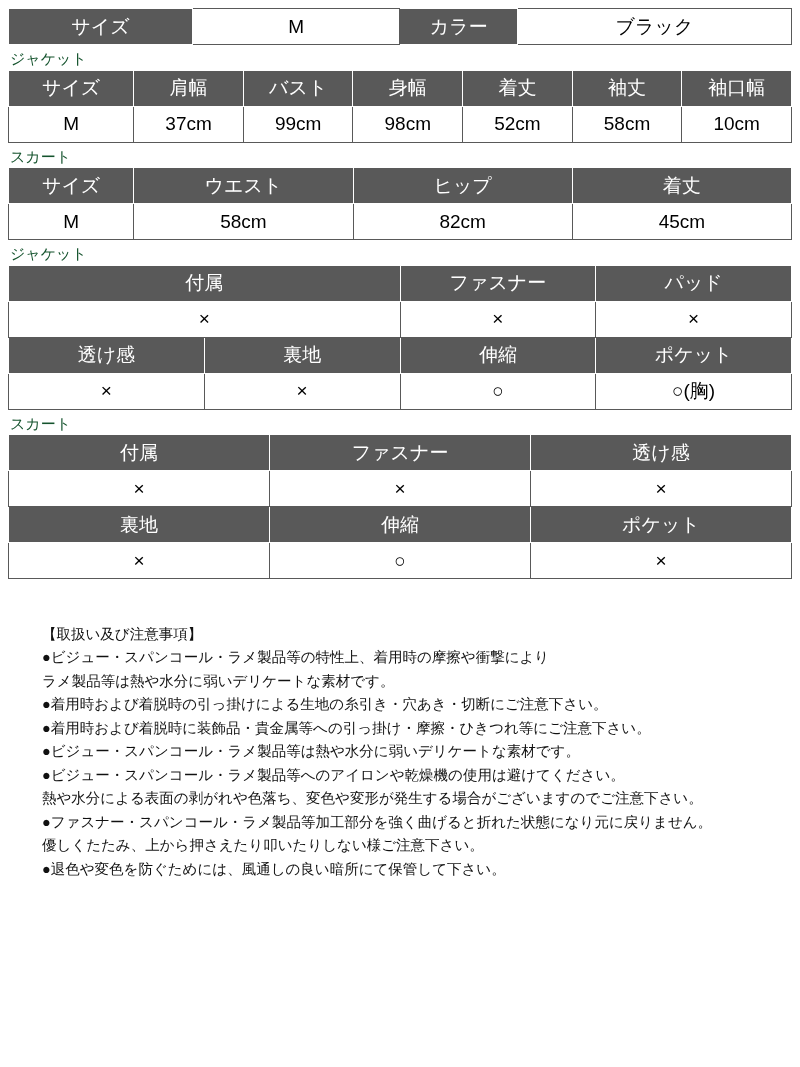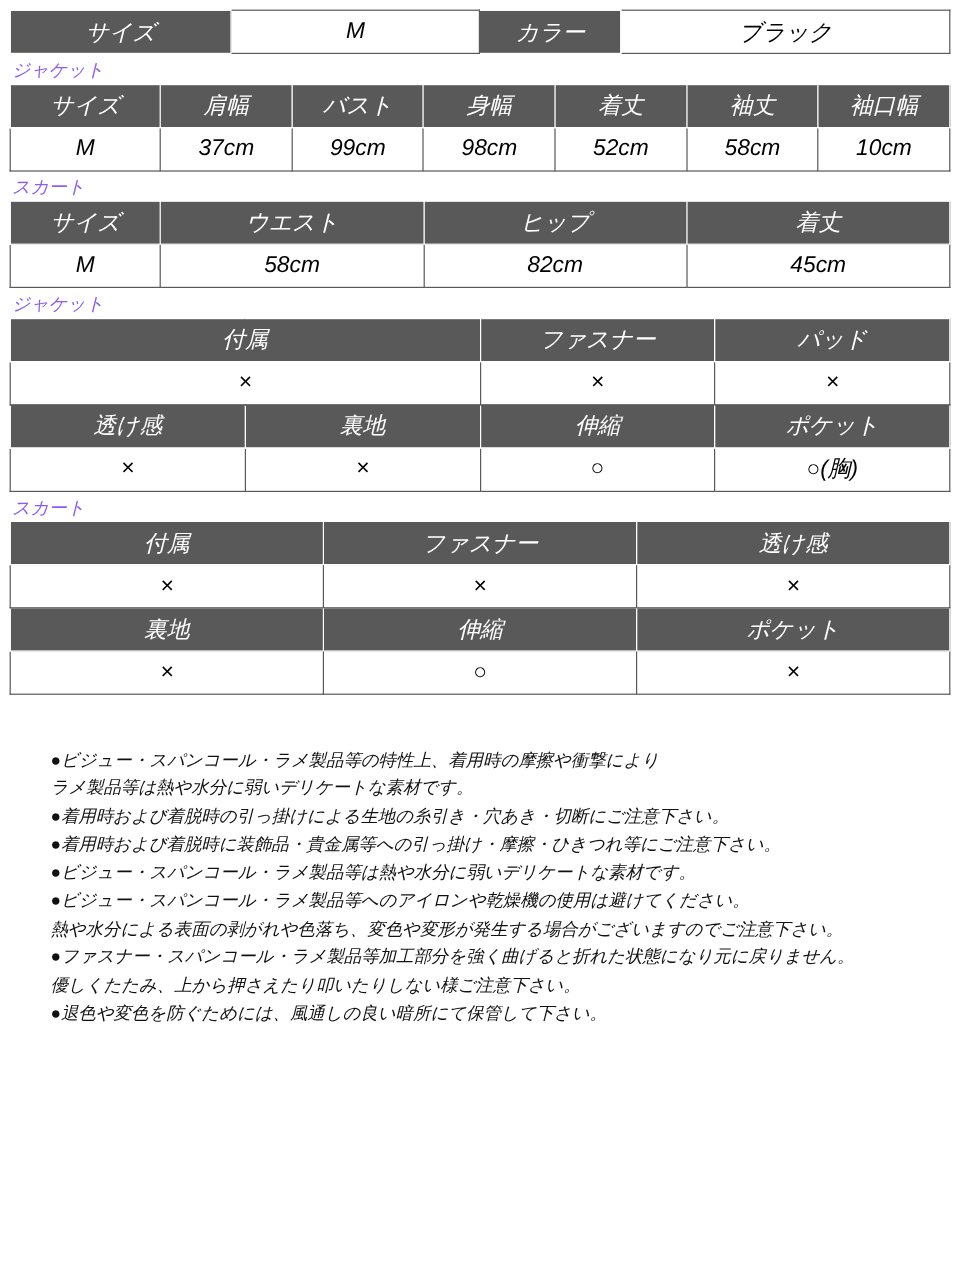--- a/index.html
+++ b/index.html
@@ -13,21 +13,20 @@
     font-family: "Liberation Sans", sans-serif;
     color: #000000;
     -webkit-font-smoothing: antialiased;
   }
   .page {
     width: 800px;
     height: 1067px;
     position: relative;
     box-sizing: border-box;
     padding: 8px 8px 0 8px;
-    font-style: italic;
   }
   table {
     border-collapse: collapse;
     width: 784px;
     table-layout: fixed;
   }
   td {
     border: 1px solid #ffffff;
     text-align: center;
     vertical-align: middle;
@@ -42,21 +41,21 @@
     background: #595959;
     color: #ffffff;
     font-weight: normal;
   }
   td.val {
     background: #ffffff;
     border: 1px solid #595959;
   }
   .sect-label {
     font-size: 15px;
-    color: #8b5cf6;
+    color: #14532d;
     margin: 6px 0 2px 2px;
     line-height: 1.1;
   }
   .tbl-wrap {
     margin-bottom: 0;
   }
   .notes {
     margin: 44px 0 0 34px;
     font-size: 14.5px;
     line-height: 1.62;
@@ -205,20 +204,21 @@
       </tr>
       <tr>
         <td class="val">×</td>
         <td class="val">○</td>
         <td class="val">×</td>
       </tr>
     </tbody>
   </table>
 
   <div class="notes">
+    <div>【取扱い及び注意事項】</div>
     <div>●ビジュー・スパンコール・ラメ製品等の特性上、着用時の摩擦や衝撃により</div>
     <div>ラメ製品等は熱や水分に弱いデリケートな素材です。</div>
     <div>●着用時および着脱時の引っ掛けによる生地の糸引き・穴あき・切断にご注意下さい。</div>
     <div>●着用時および着脱時に装飾品・貴金属等への引っ掛け・摩擦・ひきつれ等にご注意下さい。</div>
     <div>●ビジュー・スパンコール・ラメ製品等は熱や水分に弱いデリケートな素材です。</div>
     <div>●ビジュー・スパンコール・ラメ製品等へのアイロンや乾燥機の使用は避けてください。</div>
     <div>熱や水分による表面の剥がれや色落ち、変色や変形が発生する場合がございますのでご注意下さい。</div>
     <div>●ファスナー・スパンコール・ラメ製品等加工部分を強く曲げると折れた状態になり元に戻りません。</div>
     <div>優しくたたみ、上から押さえたり叩いたりしない様ご注意下さい。</div>
     <div>●退色や変色を防ぐためには、風通しの良い暗所にて保管して下さい。</div>

